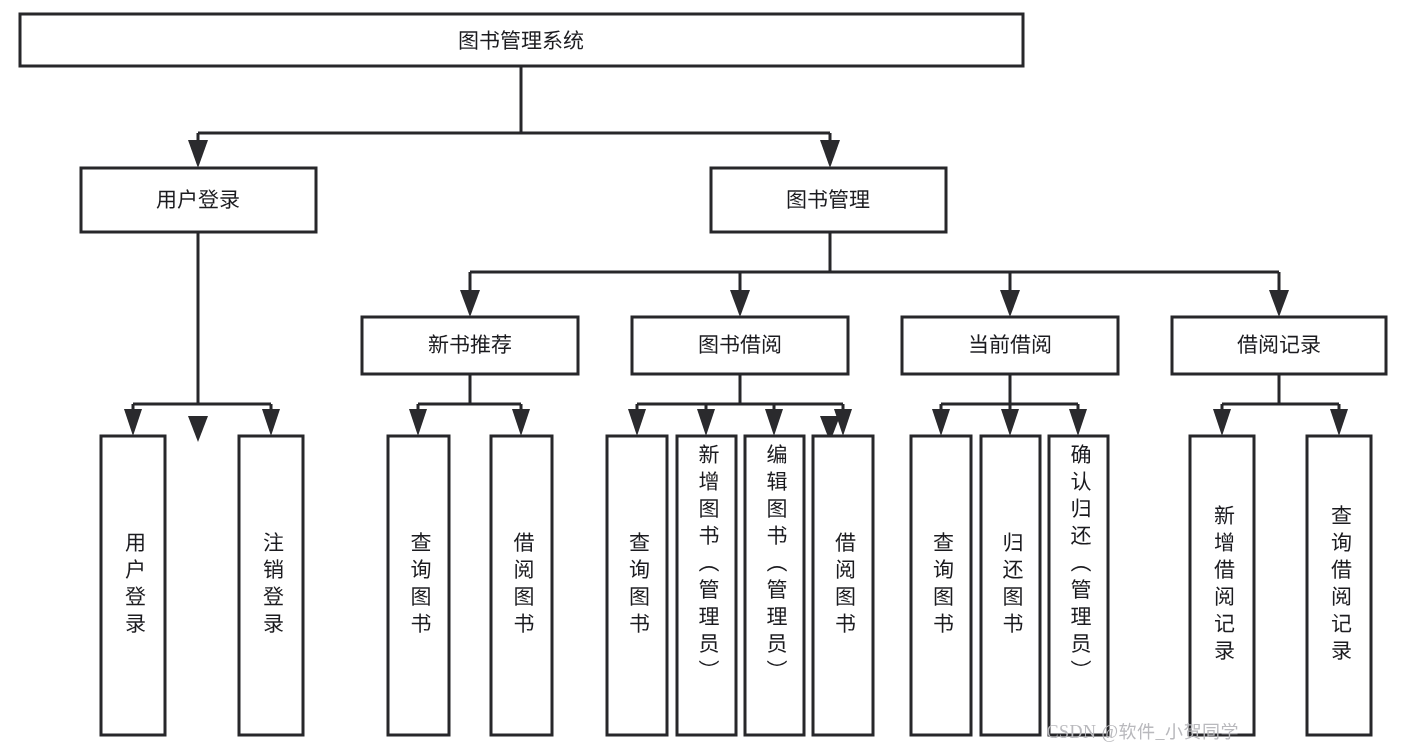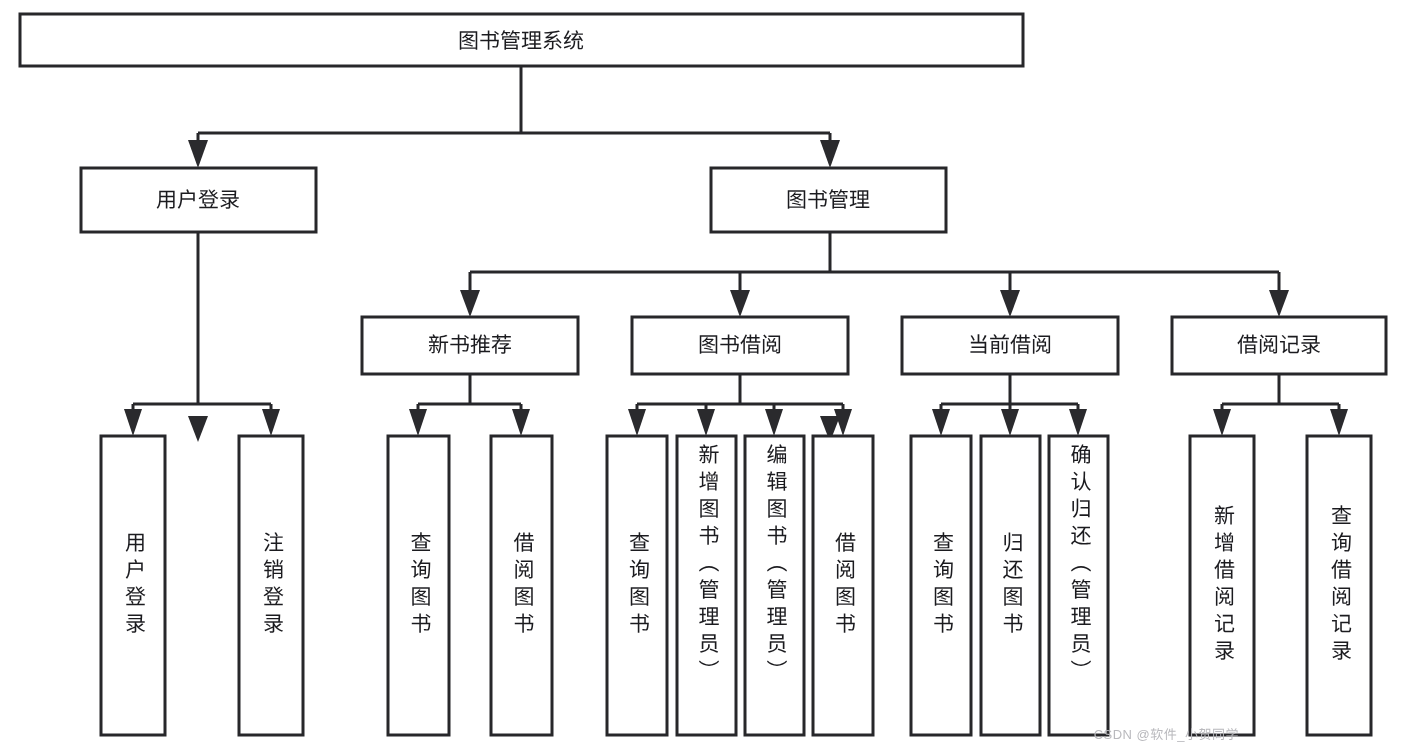--- a/index.html
+++ b/index.html
@@ -64,22 +64,22 @@
     font-size: 21px;
     color: #1b1b1f;
     letter-spacing: 6px;
     white-space: nowrap;
     line-height: 1;
   }
   .watermark {
     position: absolute;
     right: 8px;
     bottom: 4px;
-    font-family: Liberation Sans, sans-serif;
-    font-size: 13px;
+    font-family: Liberation Serif, serif;
+    font-size: 18px;
     color: #b9b9bd;
     letter-spacing: 0.5px;
     user-select: none;
     white-space: nowrap;
   }
 </style>
 </head>
 <body>
 
 <div id="diagram-root">

